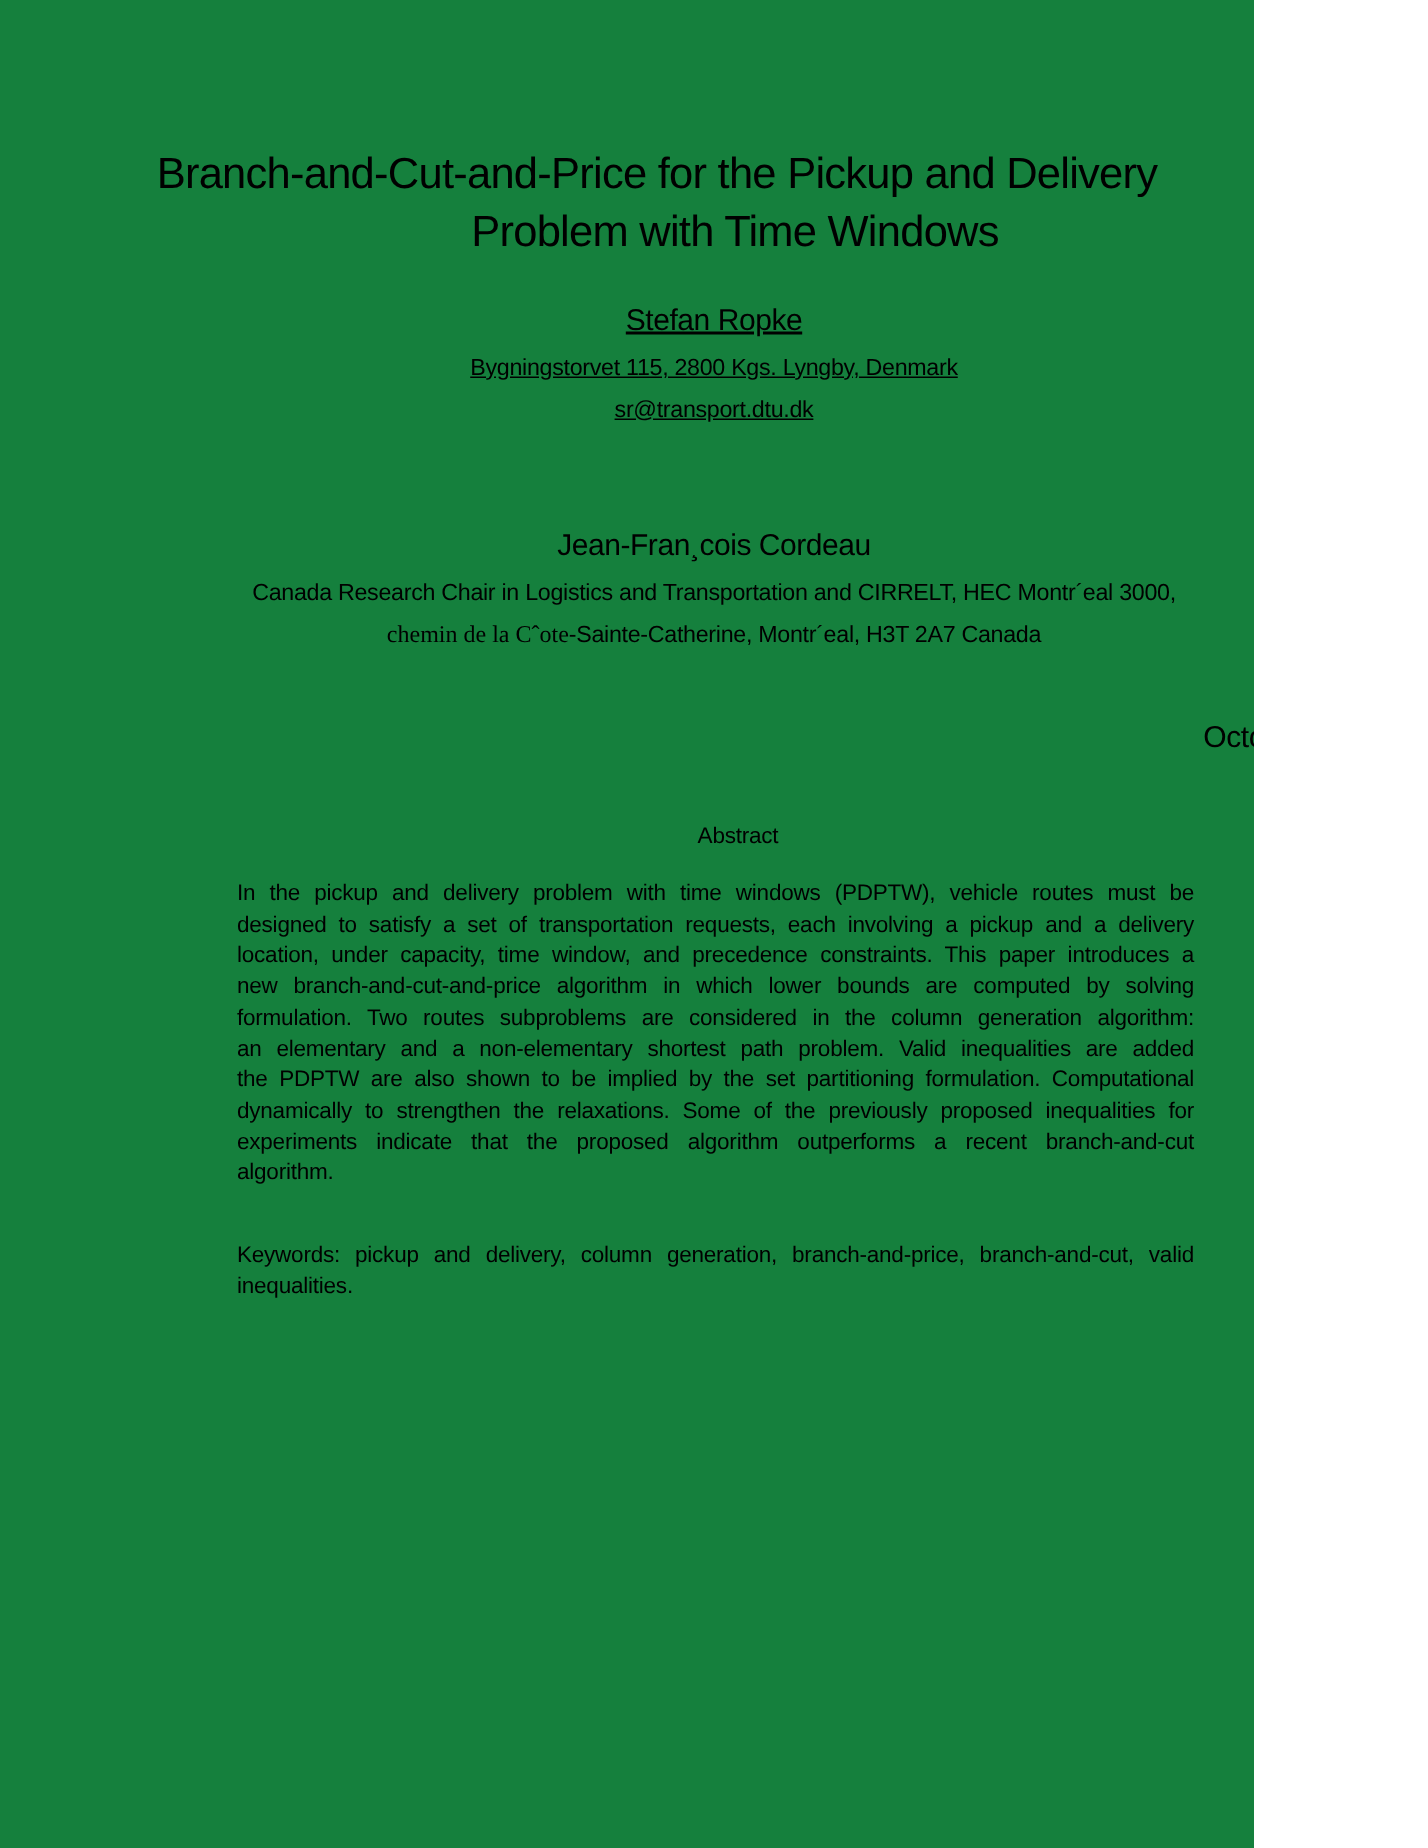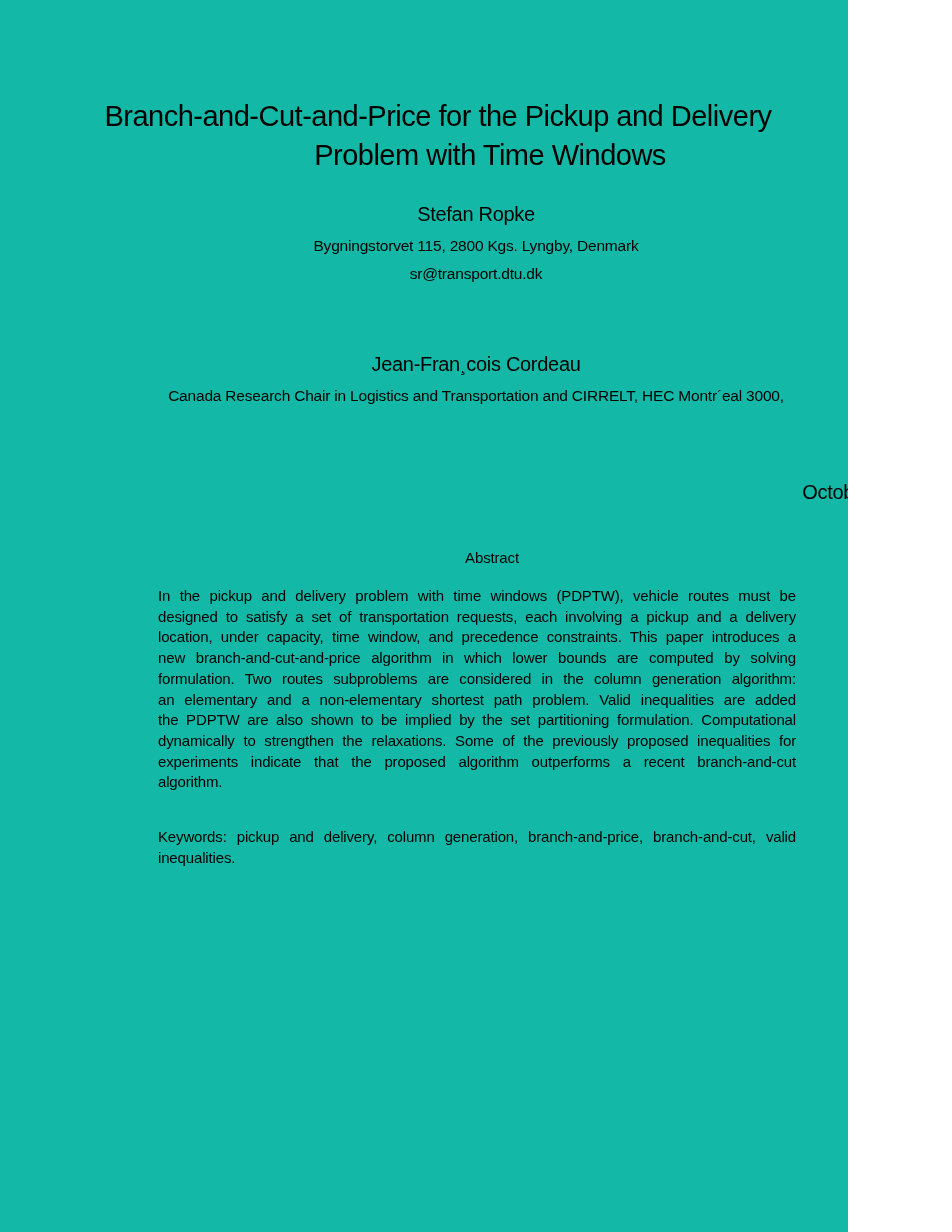--- a/index.html
+++ b/index.html
@@ -1,39 +1,38 @@
 <!DOCTYPE html>
 <html><head>
 <meta charset="utf-8">
 <style>
   html, body { margin: 0; padding: 0; background: #ffffff; }
   .page {
     position: relative;
     width: 836px;
     height: 1232px;
-    background: #14b8a6;
+    background: #15803d;
     color: #000000;
     font-family: "Liberation Sans", sans-serif;
     overflow: hidden;
-    padding-left: 12px;
   }
   .title {
     position: absolute;
     top: 97px; left: 0; width: 952px;
     text-align: center;
     font-size: 29px;
     line-height: 39px;
     letter-spacing: -0.5px;
     font-weight: 400;
   }
   .title-l1 { position: relative; left: -38px; white-space: nowrap; }
   .title-l2 { position: relative; left: 14px; white-space: nowrap; }
 
   .author { position: absolute; left: 0; width: 952px; text-align: center; }
-  .author-1 { top: 200px; }
+  .author-1 { top: 200px; text-decoration: underline; }
   .author-2 { top: 350px; }
   .author-name {
     font-size: 20px;
     line-height: 28px;
     margin-bottom: 4px;
     letter-spacing: -0.3px;
   }
   .affil, .email {
     font-size: 15.5px;
     line-height: 27.5px;
@@ -86,20 +85,21 @@
 
   <div class="author author-1">
     <div class="author-name">Stefan Ropke</div>
     <div class="affil">Bygningstorvet 115, 2800 Kgs. Lyngby, Denmark</div>
     <div class="email">sr@transport.dtu.dk</div>
   </div>
 
   <div class="author author-2">
     <div class="author-name">Jean-Fran¸cois Cordeau</div>
     <div class="affil">Canada Research Chair in Logistics and Transportation and CIRRELT, HEC Montr´eal 3000,</div>
+    <div class="affil"><span class="serif">chemin de la Cˆote</span><span>-Sainte-Catherine, Montr´eal, H3T 2A7 Canada</span></div>
   </div>
 
   <div class="date">October 14, 2008</div>
 
   <div class="abstract-heading">Abstract</div>
 
   <div class="abstract-body">
       <div class="just">In the pickup and delivery problem with time windows (PDPTW), vehicle routes must be</div>
       <div class="just">designed to satisfy a set of transportation requests, each involving a pickup and a delivery</div>
       <div class="just">location, under capacity, time window, and precedence constraints. This paper introduces a</div>

